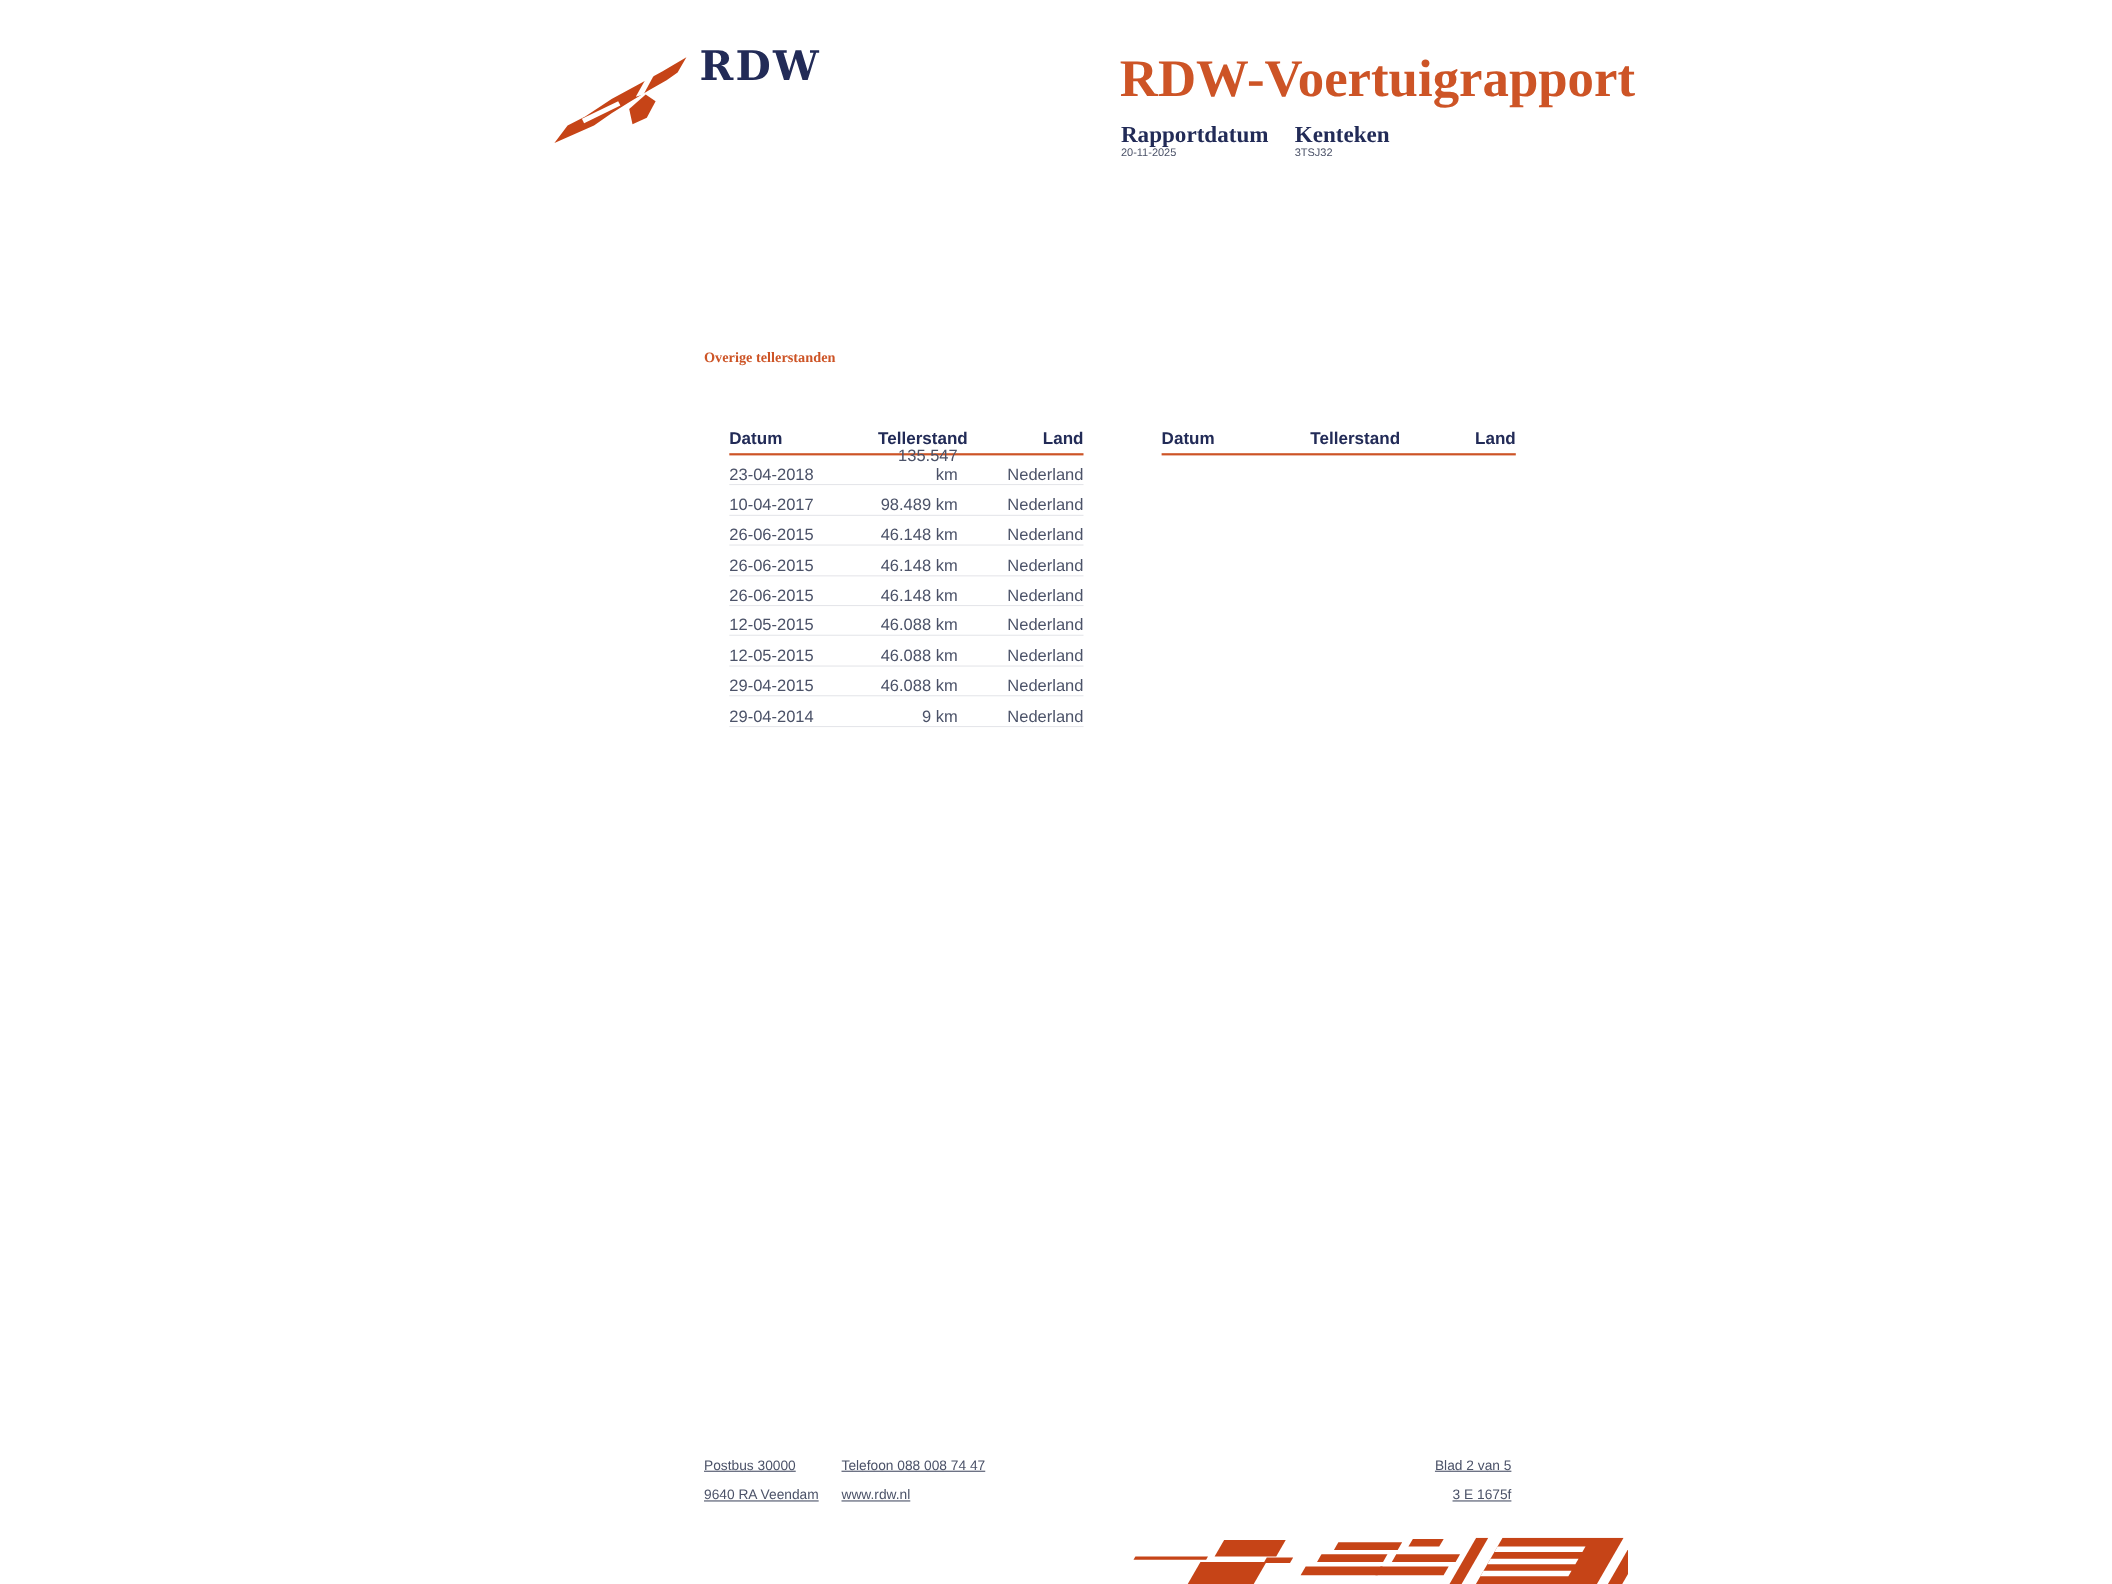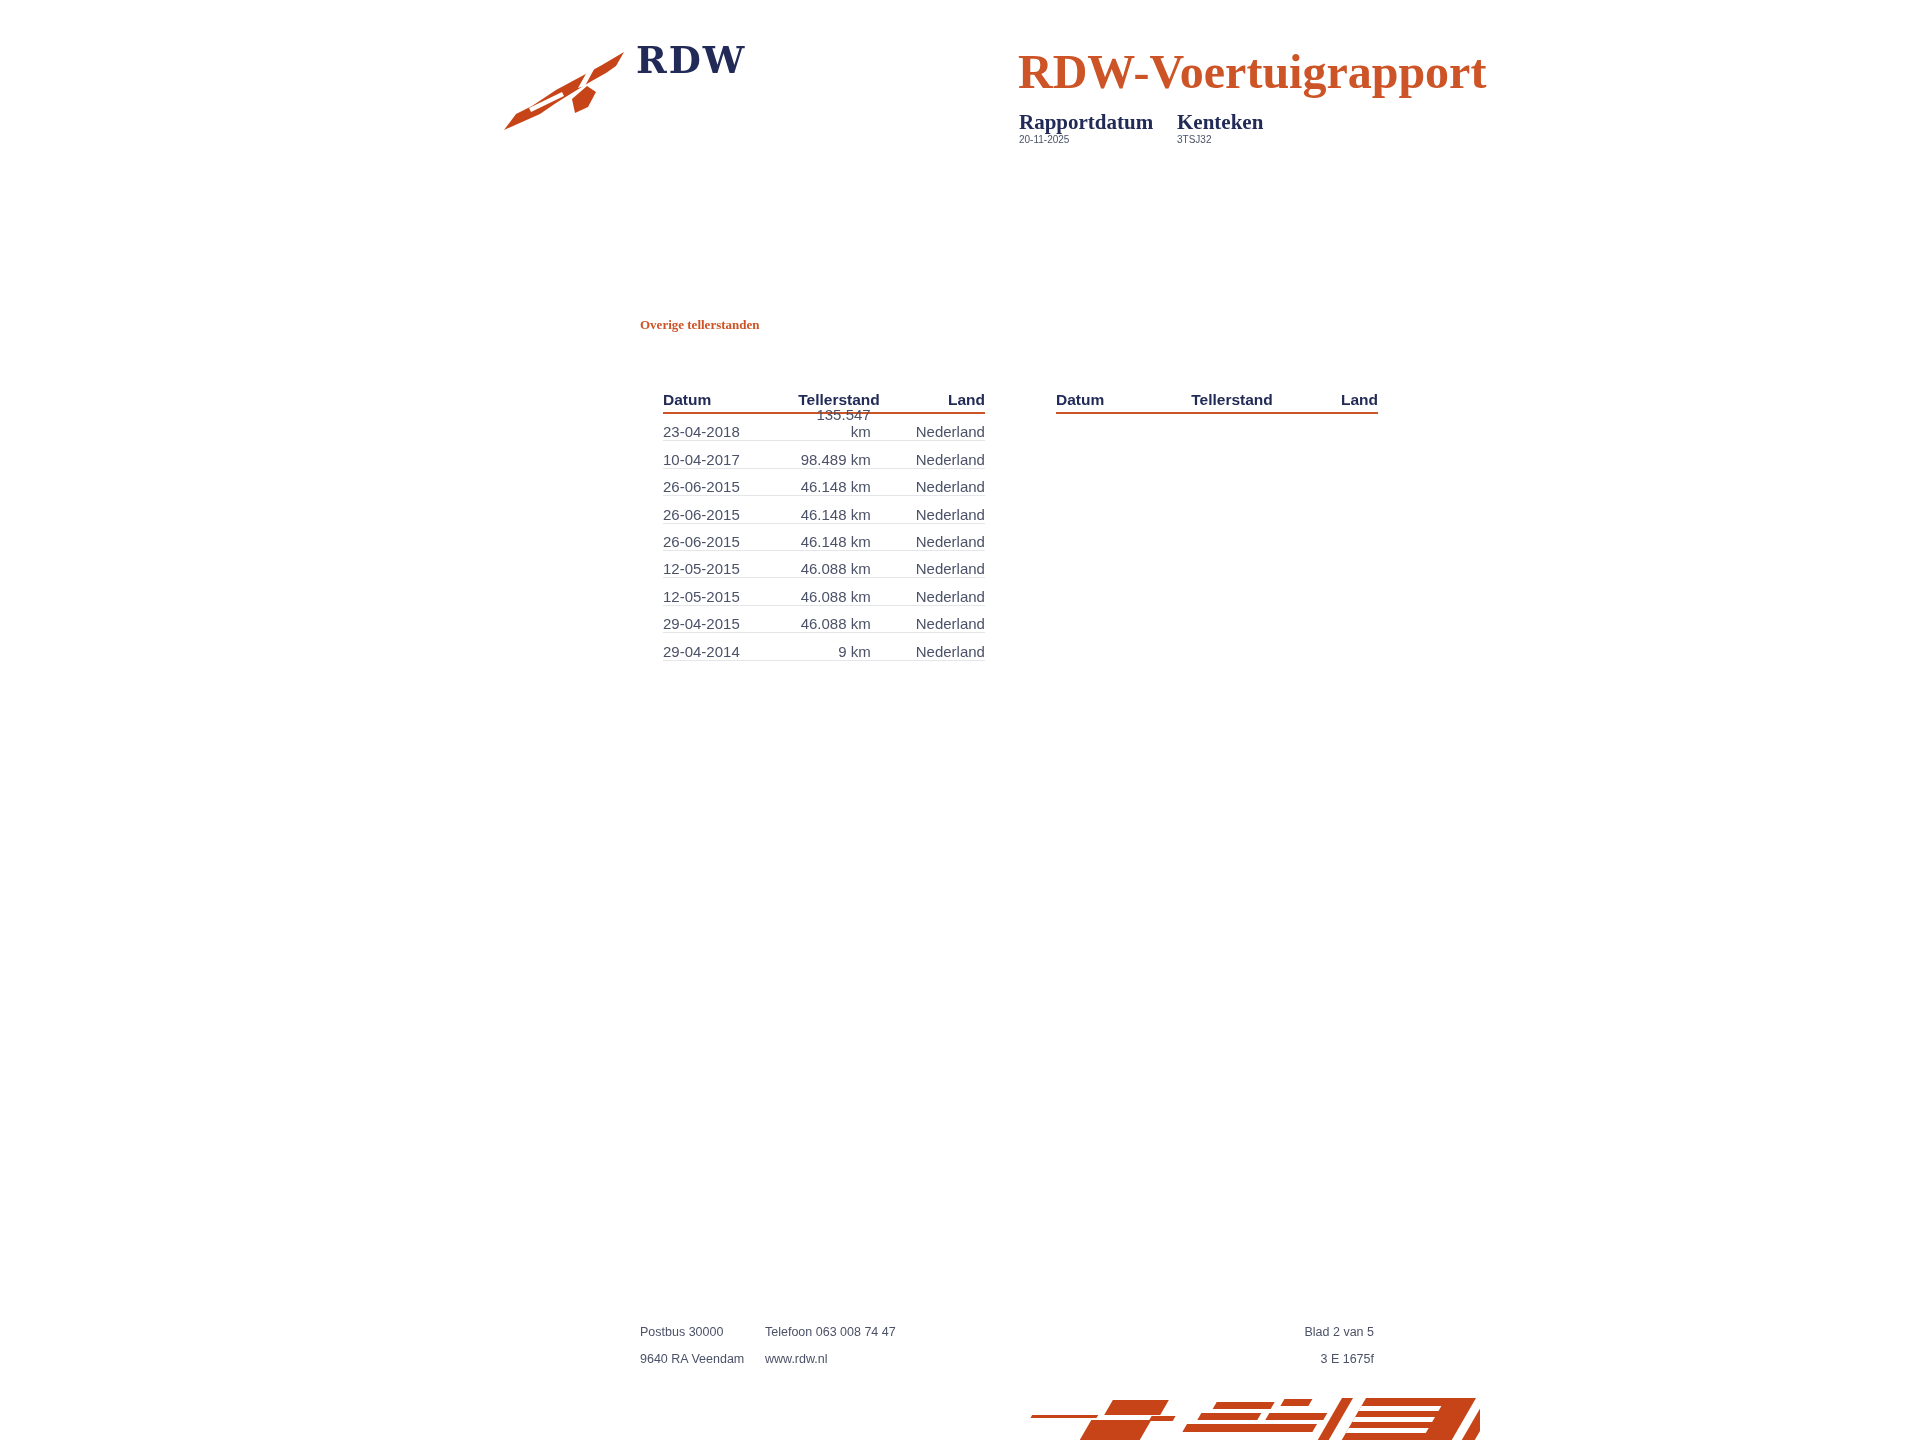--- a/index.html
+++ b/index.html
@@ -67,21 +67,21 @@
     display:flex;align-items:flex-end;
     height:27.4px;
     border-bottom:1px solid var(--divider);
     color:var(--text-body);
   }
   .c1{width:42%;text-align:left;}
   .c2{width:22.5%;text-align:right;}
   .c3{width:35.5%;text-align:right;}
 
   
-  .footer-text{font-size:12.5px;color:var(--text-body);white-space:nowrap;}
+  .footer-text{font-size:12.5px;color:var(--text-body);white-space:nowrap;text-decoration:underline;}
   .f-row1{top:1325px;}
   .f-row2{top:1352px;}
   .f-col1{left:640px;}
   .f-col2{left:765px;}
   .f-right{left:1174px;width:200px;text-align:right;}
 
   .stripe-pattern{left:1028px;top:1398px;width:452px;height:42px;}
 </style>
 </head>
 <body>
@@ -163,21 +163,21 @@
   <div class="thead">
     <span class="c1">Datum</span>
     <span class="c2">Tellerstand</span>
     <span class="c3">Land</span>
   </div>
   <div></div>
 </div>
 
 <div class="abs footer-text f-row1 f-col1">Postbus 30000</div>
 <div class="abs footer-text f-row2 f-col1">9640 RA Veendam</div>
-<div class="abs footer-text f-row1 f-col2">Telefoon 063 008 74 47</div>
+<div class="abs footer-text f-row1 f-col2">Telefoon 088 008 74 47</div>
 <div class="abs footer-text f-row2 f-col2">www.rdw.nl</div>
 <div class="abs footer-text f-row1 f-right">Blad 2 van 5</div>
 <div class="abs footer-text f-row2 f-right">3 E 1675f</div>
 
 <svg class="abs stripe-pattern" viewBox="0 0 452 42" xmlns="http://www.w3.org/2000/svg">
   <g transform="translate(26,0) skewX(-30)">
     <g fill="var(--logo-orange)">
       <rect x="-12" y="17" width="66" height="3"></rect>
       <rect x="60" y="2" width="56" height="15"></rect>
       <rect x="50" y="22" width="60" height="20"></rect>

